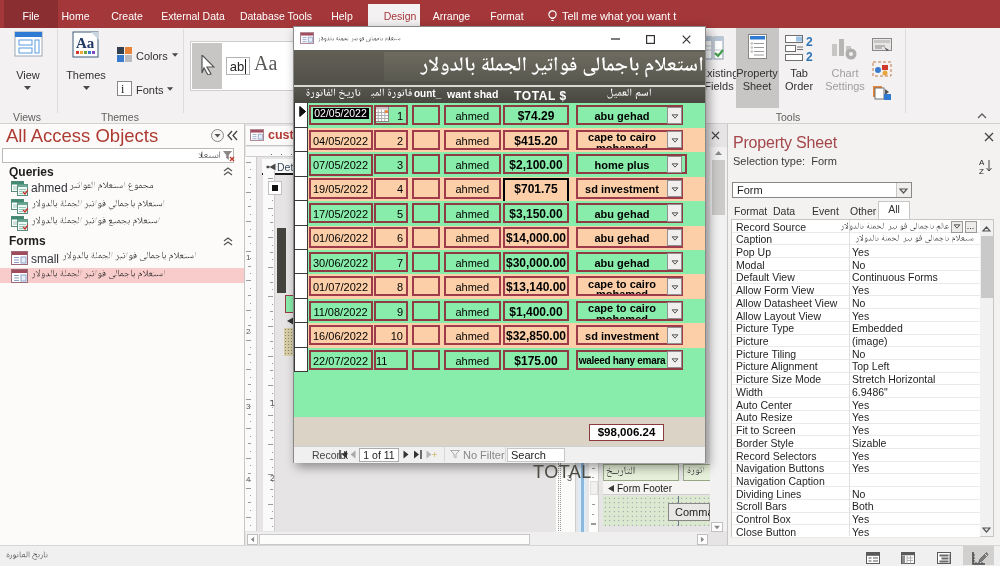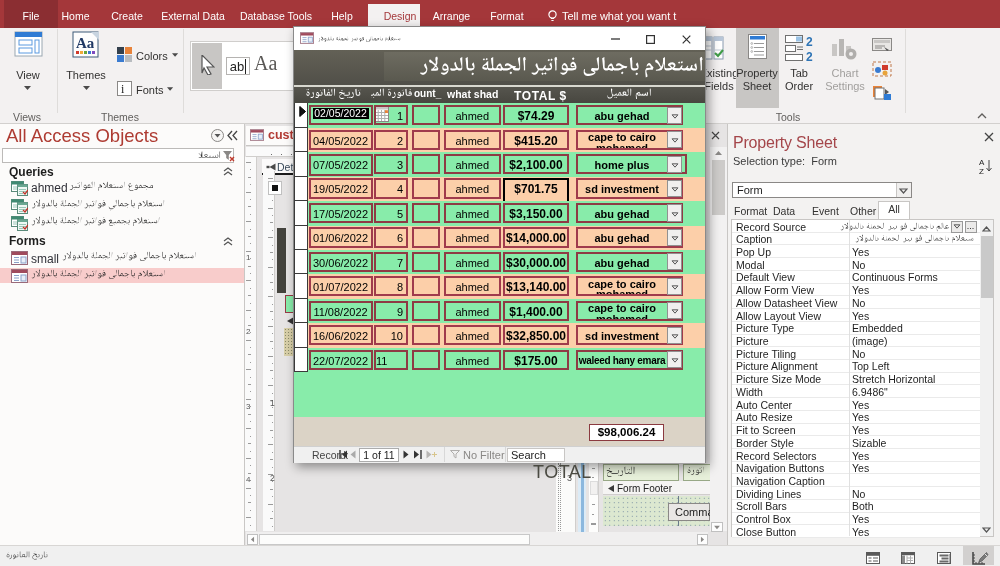--- a/index.html
+++ b/index.html
@@ -632,21 +632,21 @@
 <div class="abs" style="left:294px;top:86.5px;width:411px;height:17px;background:linear-gradient(#56554e,#47463f);"></div>
 <svg class="arsvg" style="left:306px;top:88px;" width="55.5" height="12.0" viewBox="0 0 222 48">
       <path fill="#fff" fill-rule="evenodd" d="M188 15 185 18 185 21 190 29 185 35 182 36 177 35 175 37 173 35 169 38 166 36 164 38 167 40 170 38 173 40 176 37 180 40 184 40 186 39 189 36 191 32 191 25Z M29 15 26 18 26 21 31 29 26 35 23 36 18 35 18 38 21 40 25 40 27 39 30 36 32 32 32 25Z M173 14 170 17 172 26 167 27 155 27 151 24 155 22 156 19 149 19 141 16 135 16 132 20 133 22 137 20 139 20 143 22 137 26 134 31 134 38 135 40 140 44 147 44 153 41 154 39 142 40 139 39 136 36 136 31 139 27 148 23 150 25 151 28 153 30 156 31 167 31 173 29 175 26 175 20Z M64 14 61 17 63 26 59 27 53 26 51 19 48 16 44 16 40 22 40 27 41 29 45 31 50 32 47 35 44 36 37 35 37 37 41 40 46 40 50 37 53 31 60 31 63 30 66 26 66 20Z M42 22 44 20 46 20 49 22 51 26 46 27 42 25Z M5 13 5 18 2 23 2 28 5 31 10 31 12 30 15 23 13 18 9 14Z M7 18 12 23 11 26 9 27 7 27 4 24 4 22Z M208 10 211 11 211 7Z M144 7 141 10 143 12 145 12 146 9Z M57 10 60 11 60 7Z M216 6 215 10 218 8Z M65 6 64 10 67 8Z M91 5 88 8 91 10 93 7Z M4 4 2 7 4 9 6 6Z M197 5 199 25 200 28 204 31 211 31 214 30 217 26 217 20 215 14 212 17 214 26 205 27 203 26 202 3Z M71 5 73 25 74 28 78 31 88 30 102 31 105 27 105 3 102 4 101 10 104 23 103 26 100 27 95 26 96 20 94 16 92 15 88 16 85 19 83 27 79 27 77 26 76 3Z M91 19 94 22 94 24 92 26 89 27 86 23Z M10 3 8 5 8 7 10 8 12 5Z M115 2 112 3 113 31 115 30 116 7Z"></path>
     </svg>
 <div class="abs" style="left:371px;top:87px;width:41px;height:15px;overflow:hidden;">
       <svg class="arsvg" style="position:absolute;left:-20.5px;top:1px;" width="61.5" height="11.0" viewBox="0 0 246 44">
         <path fill="#fff" fill-rule="evenodd" d="M88 39 92 40 93 38 91 36Z M81 37 79 35 75 38 72 36 70 38 73 40 75 38 77 38 79 40Z M175 15 172 18 172 21 177 29 172 35 169 36 164 35 164 38 167 40 171 40 173 39 176 36 178 32 178 25Z M210 14 207 17 209 26 205 27 200 26 199 21 195 16 191 16 187 22 187 27 188 29 192 31 197 32 194 35 191 36 184 35 184 37 188 40 193 40 197 37 200 31 206 31 209 30 212 26 212 20Z M189 22 191 20 193 20 196 22 198 26 193 27 189 25Z M151 13 151 18 148 23 148 28 151 31 156 31 158 30 161 23 159 18 155 14Z M153 18 158 23 157 26 155 27 153 27 150 24 150 22Z M29 13 26 15 25 17 28 23 26 25 18 27 11 27 7 26 4 23 4 18 2 19 2 25 3 27 8 31 18 31 23 30 29 27 30 24Z M9 14 13 15 12 12Z M16 15 19 14 18 11Z M203 10 206 11 206 7Z M211 6 210 10 213 8Z M234 6 237 9 239 6 237 4Z M150 4 148 7 150 9 152 6Z M217 5 219 25 220 28 224 31 235 31 242 29 243 27 243 21 241 16 238 13 233 14 231 17 231 22 233 24 241 24 239 26 234 27 225 27 223 26 222 3Z M233 19 235 17 237 17 239 22 233 21Z M156 3 154 5 154 7 156 8 158 5Z M37 5 39 25 40 28 44 31 51 31 56 29 59 29 63 31 73 31 77 28 81 31 86 31 90 28 94 31 98 31 99 30 111 30 117 31 120 27 120 3 117 4 116 10 119 23 118 26 112 26 110 23 110 21 108 17 105 16 101 19 99 25 97 27 94 27 91 25 92 20 90 21 89 24 85 27 81 27 78 25 79 20 77 21 76 24 72 27 62 25 64 22 64 18 60 14 54 14 50 16 49 21 53 27 45 27 43 26 42 3Z M106 20 108 24 107 27 104 27 102 26 101 24Z M53 20 56 18 58 18 60 19 61 22 58 25Z M130 2 127 3 128 31 130 30 131 7Z"></path>
       </svg>
     </div>
 <div class="colh" style="left:414px;top:88px;font-size:10px;">ount_</div>
-<div class="colh" style="left:447px;top:88px;font-size:10.5px;">what shad</div>
+<div class="colh" style="left:447px;top:88px;font-size:10.5px;">want shad</div>
 <div class="colh" style="left:514px;top:88.5px;font-size:12px;letter-spacing:0.6px;">TOTAL $</div>
 <svg class="arsvg" style="left:607px;top:88px;" width="44.8" height="12.0" viewBox="0 0 179 48">
       <path fill="#fff" fill-rule="evenodd" d="M40 37 38 35 34 38 31 36 29 38 32 40 34 38 36 38 38 40Z M162 15 159 18 159 21 162 26 158 27 154 23 155 19 152 20 151 24 148 27 144 26 145 21 142 23 140 26 135 26 133 23 131 17 127 16 121 19 117 22 115 28 116 44 118 44 120 42 117 26 121 25 122 29 127 31 134 30 150 31 153 29 158 31 163 30 164 27 164 22Z M130 21 130 27 127 27 123 24 126 21Z M174 2 171 3 172 31 174 30 175 7Z M96 2 93 3 94 31 96 30 97 7Z M2 37 6 42 14 42 18 40 21 37 23 30 32 31 36 28 40 31 44 31 45 30 57 30 64 31 69 29 72 29 76 31 83 31 86 27 86 3 83 4 82 10 85 23 84 26 81 27 75 25 77 22 77 18 73 14 67 14 63 16 62 21 66 27 60 27 58 26 56 23 56 21 54 17 51 16 47 19 45 25 43 27 40 27 37 25 38 20 36 21 35 24 31 27 25 27 23 26 21 22 20 12 21 5 20 4 20 2 18 2 16 4 16 10 20 28 20 34 14 38 8 38 4 35 3 28 2 30Z M52 20 54 24 53 27 50 27 48 26 47 24Z M66 20 69 18 71 18 73 19 74 22 71 25Z"></path>
     </svg>
 
 <div class="abs" style="left:294px;top:103.3px;width:411px;height:24.45px;background:#88ecaa;"></div>
 <div class="abs" style="left:293.5px;top:103.3px;width:14px;height:24.45px;background:#fff;border:1.5px solid #3a3a3a;border-top:none;"></div>
 <div class="abs" style="left:308.5px;top:105.1px;width:64px;height:20.2px;border:2px solid #8e3b44;overflow:hidden;">
       <div style="background:#000;color:#fff;font-size:10.5px;text-align:center;line-height:11.5px;margin:0.5px 2px;height:11.5px;">02/05/2022</div>
     </div>

